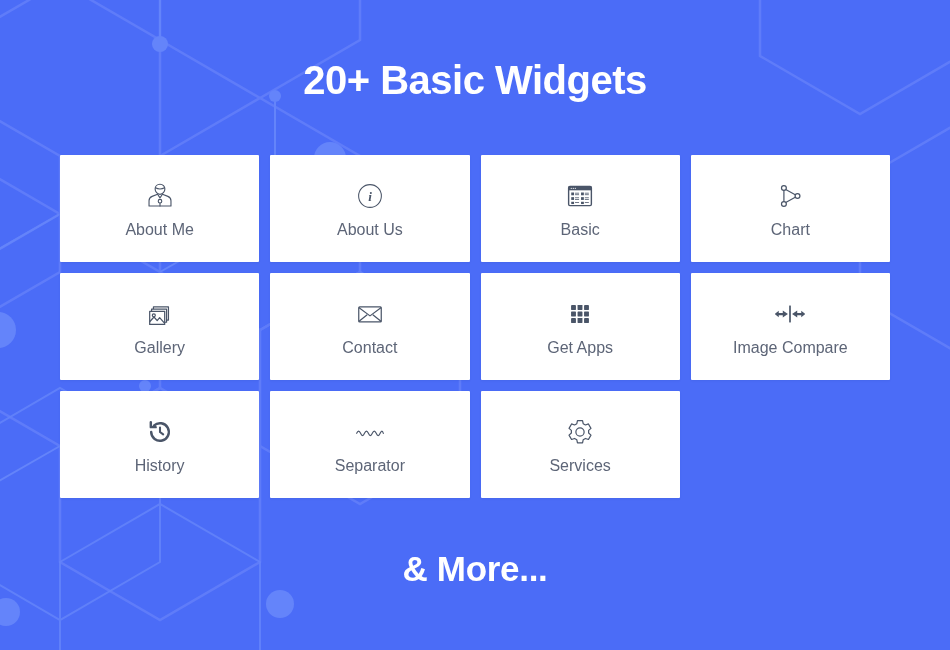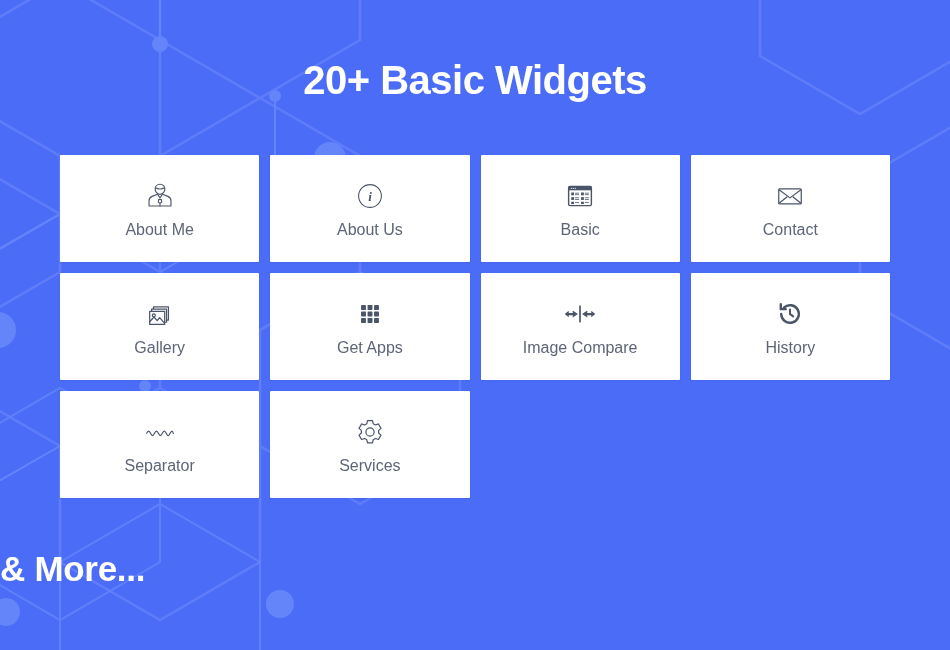--- a/index.html
+++ b/index.html
@@ -40,21 +40,21 @@
     color:#4a5568;
     margin-bottom:9px;
   }
   .widget-icon svg { display:block; }
   .widget-label {
     font-size:16px; color:#5d6577; line-height:1;
   }
 
   #more-text {
     position:absolute; top:549px; left:0; width:950px;
-    color:#ffffff;
+    text-align:center; color:#ffffff;
     font-size:35px; font-weight:bold; letter-spacing:-0.3px;
   }
 </style>
 </head>
 <body>
 
 <svg id="bg-pattern" viewBox="0 0 950 650" xmlns="http://www.w3.org/2000/svg">
   <g stroke="#5f7cf9" stroke-width="2.5" fill="none">
     <polygon points="-40,40 60,-18 160,40 160,156 60,214 -40,156"></polygon>
     <polygon points="160,156 260,98 360,156 360,272 260,330 160,272"></polygon>
@@ -148,43 +148,56 @@
             <rect x="6" y="22.6" width="3.2" height="2.6"></rect>
             <rect x="10.3" y="22.9" width="4.6" height="0.9"></rect>
             <rect x="17.2" y="22.6" width="3.2" height="2.6"></rect>
             <rect x="21.5" y="22.9" width="4.6" height="0.9"></rect>
           </g>
         </svg>
       </span>
       <span class="widget-label">Basic</span>
     </div>
 
-
-    <div class="widget-card">
-      <span class="widget-icon">
-        <svg width="30" height="30" viewBox="0 0 32 32" fill="none" stroke="#4a5568" stroke-width="1.3" stroke-linejoin="round">
-          <rect x="4" y="8.5" width="24" height="16" rx="1"></rect>
-          <path d="M4 9l12 9 12-9"></path>
-          <path d="M4 24l9-7.2M28 24l-9-7.2"></path>
-        </svg>
-      </span>
-      <span class="widget-label">Contact</span>
+    <div class="widget-card">
+      <span class="widget-icon">
+        <svg width="30" height="30" viewBox="0 0 32 32" fill="none" stroke="#4a5568" stroke-width="1.3">
+          <line x1="9.5" y1="8" x2="24" y2="16"></line>
+          <line x1="24" y1="16" x2="9.5" y2="24"></line>
+          <line x1="9.5" y1="8" x2="9.5" y2="24"></line>
+          <circle cx="9.5" cy="7.5" r="2.6" fill="#ffffff"></circle>
+          <circle cx="24" cy="16" r="2.6" fill="#ffffff"></circle>
+          <circle cx="9.5" cy="24.5" r="2.6" fill="#ffffff"></circle>
+        </svg>
+      </span>
+      <span class="widget-label">Chart</span>
     </div>
 
     <div class="widget-card">
       <span class="widget-icon">
         <svg width="30" height="30" viewBox="0 0 32 32" fill="none" stroke="#4a5568" stroke-width="1.3" stroke-linejoin="round">
           <rect x="9" y="8.5" width="16" height="14" fill="#ffffff"></rect>
           <rect x="7" y="10.8" width="16" height="14" fill="#ffffff"></rect>
           <rect x="5" y="13.1" width="16" height="14" fill="#ffffff"></rect>
           <circle cx="9.4" cy="17.4" r="1.6"></circle>
           <path d="M5 24.3l4.6-5.1 3.4 3.8 2.6-3.1 5.4 6.2"></path>
         </svg>
       </span>
       <span class="widget-label">Gallery</span>
+    </div>
+
+    <div class="widget-card">
+      <span class="widget-icon">
+        <svg width="30" height="30" viewBox="0 0 32 32" fill="none" stroke="#4a5568" stroke-width="1.3" stroke-linejoin="round">
+          <rect x="4" y="8.5" width="24" height="16" rx="1"></rect>
+          <path d="M4 9l12 9 12-9"></path>
+          <path d="M4 24l9-7.2M28 24l-9-7.2"></path>
+        </svg>
+      </span>
+      <span class="widget-label">Contact</span>
     </div>
 
     <div class="widget-card">
       <span class="widget-icon">
         <svg width="26" height="26" viewBox="0 0 32 32" fill="#4a5568">
           <rect x="5" y="5" width="6" height="6" rx="0.6"></rect>
           <rect x="13" y="5" width="6" height="6" rx="0.6"></rect>
           <rect x="21" y="5" width="6" height="6" rx="0.6"></rect>
           <rect x="5" y="13" width="6" height="6" rx="0.6"></rect>
           <rect x="13" y="13" width="6" height="6" rx="0.6"></rect>

